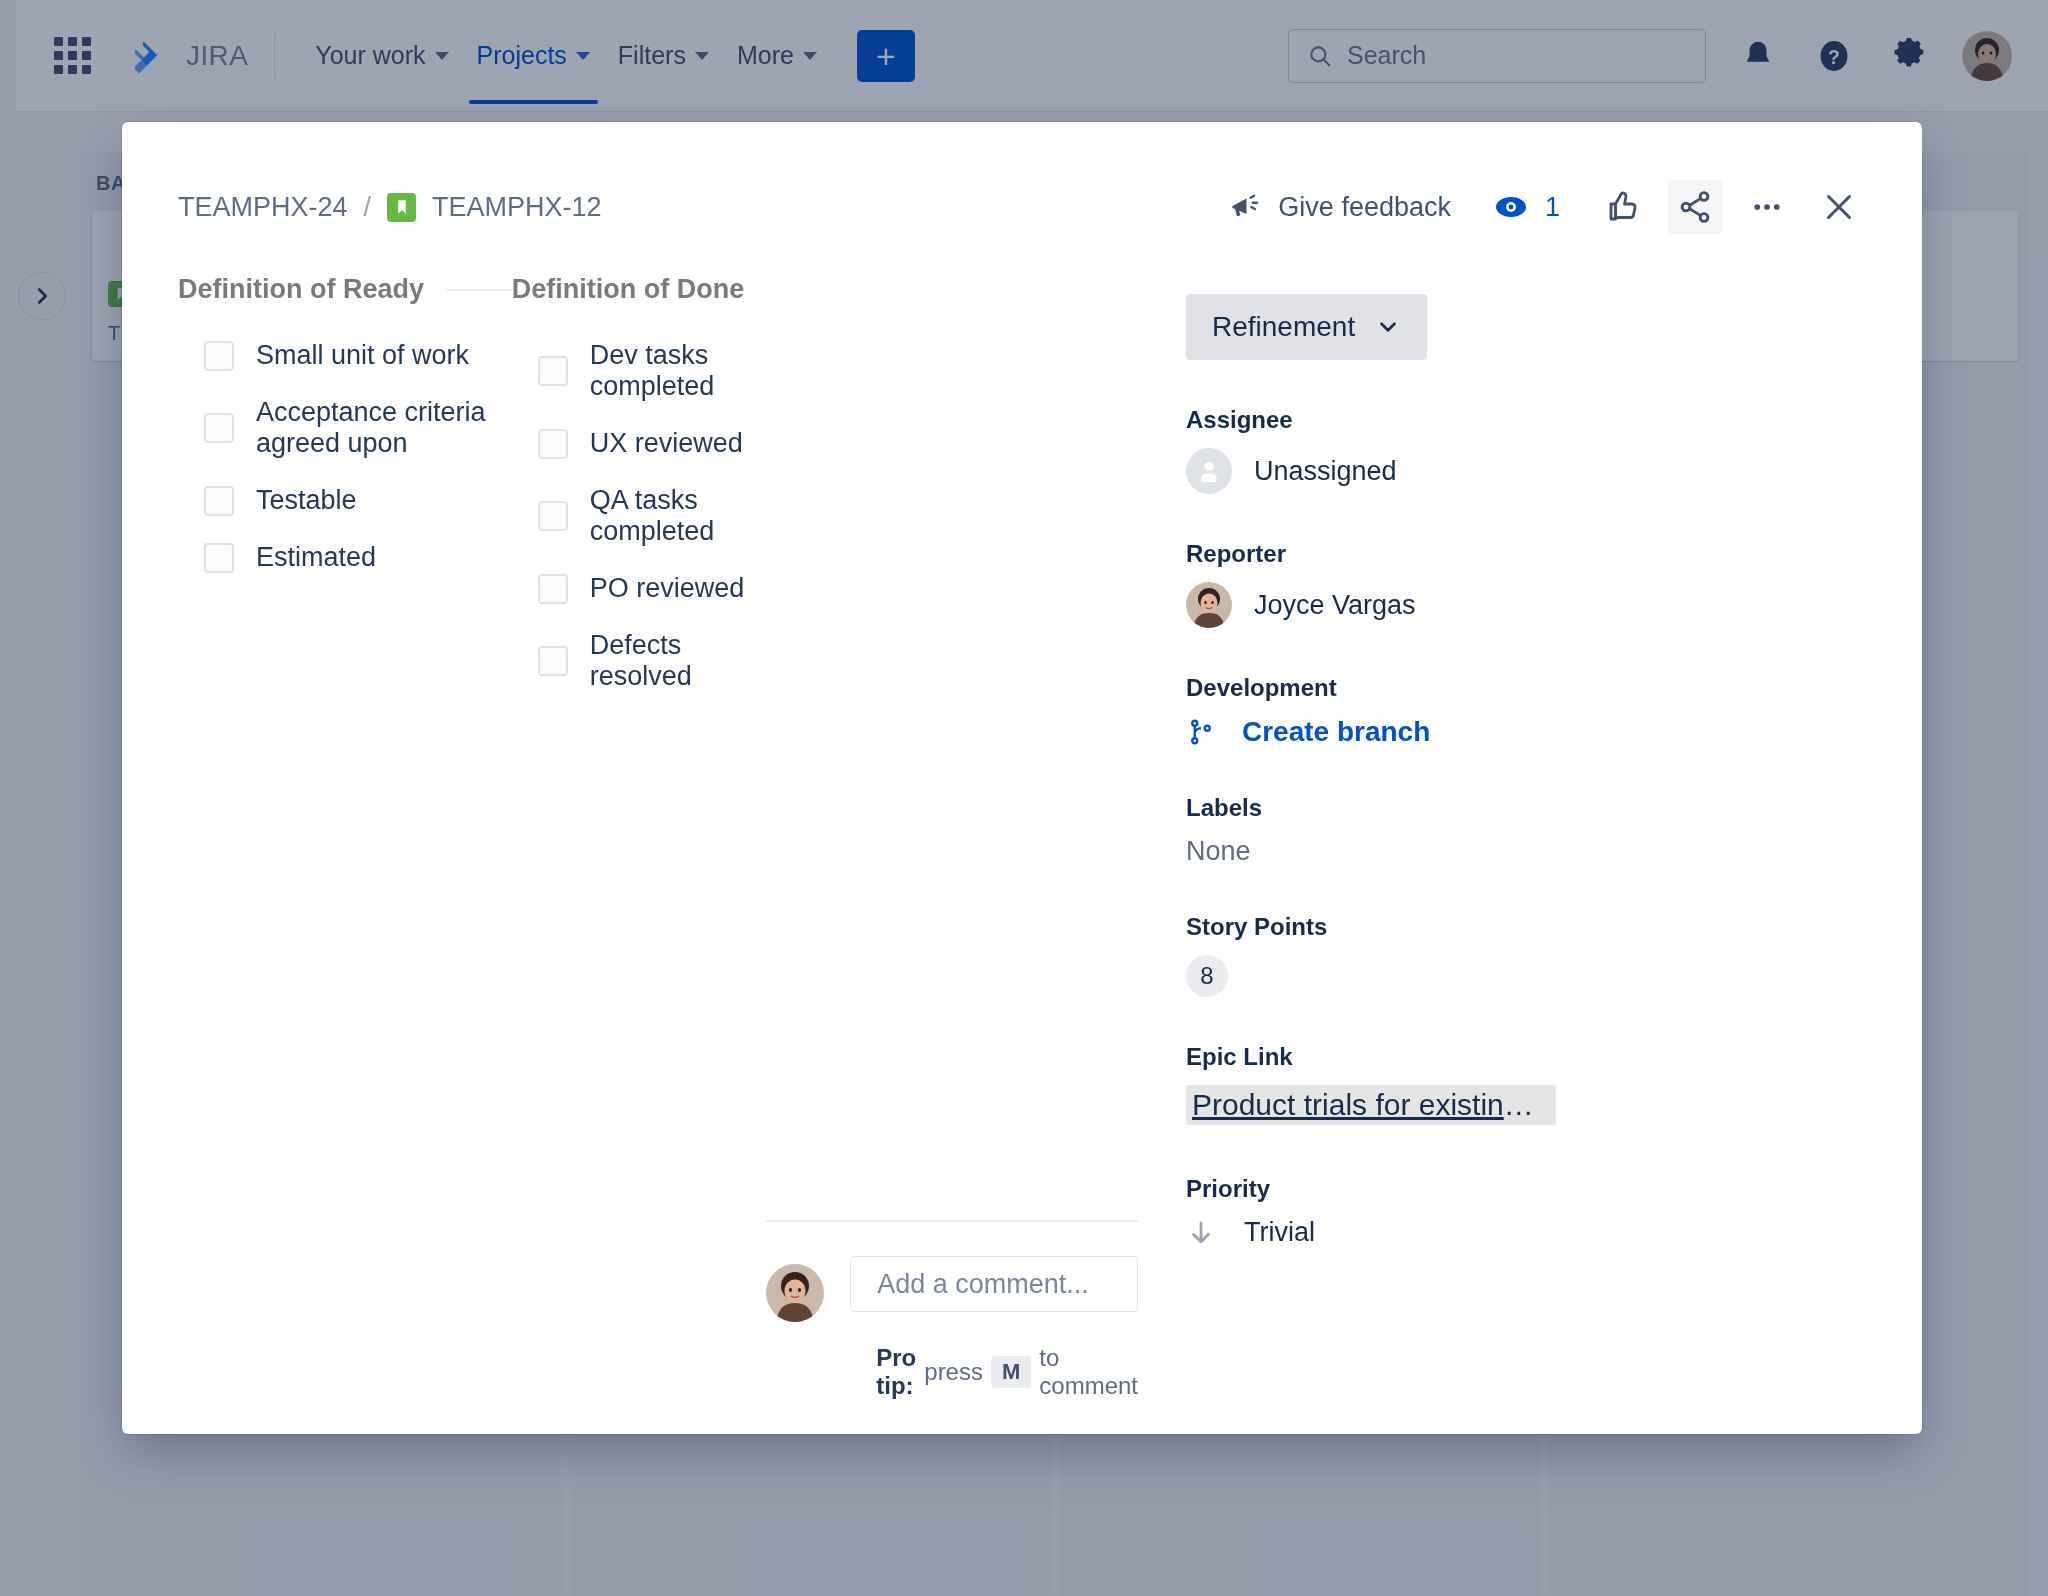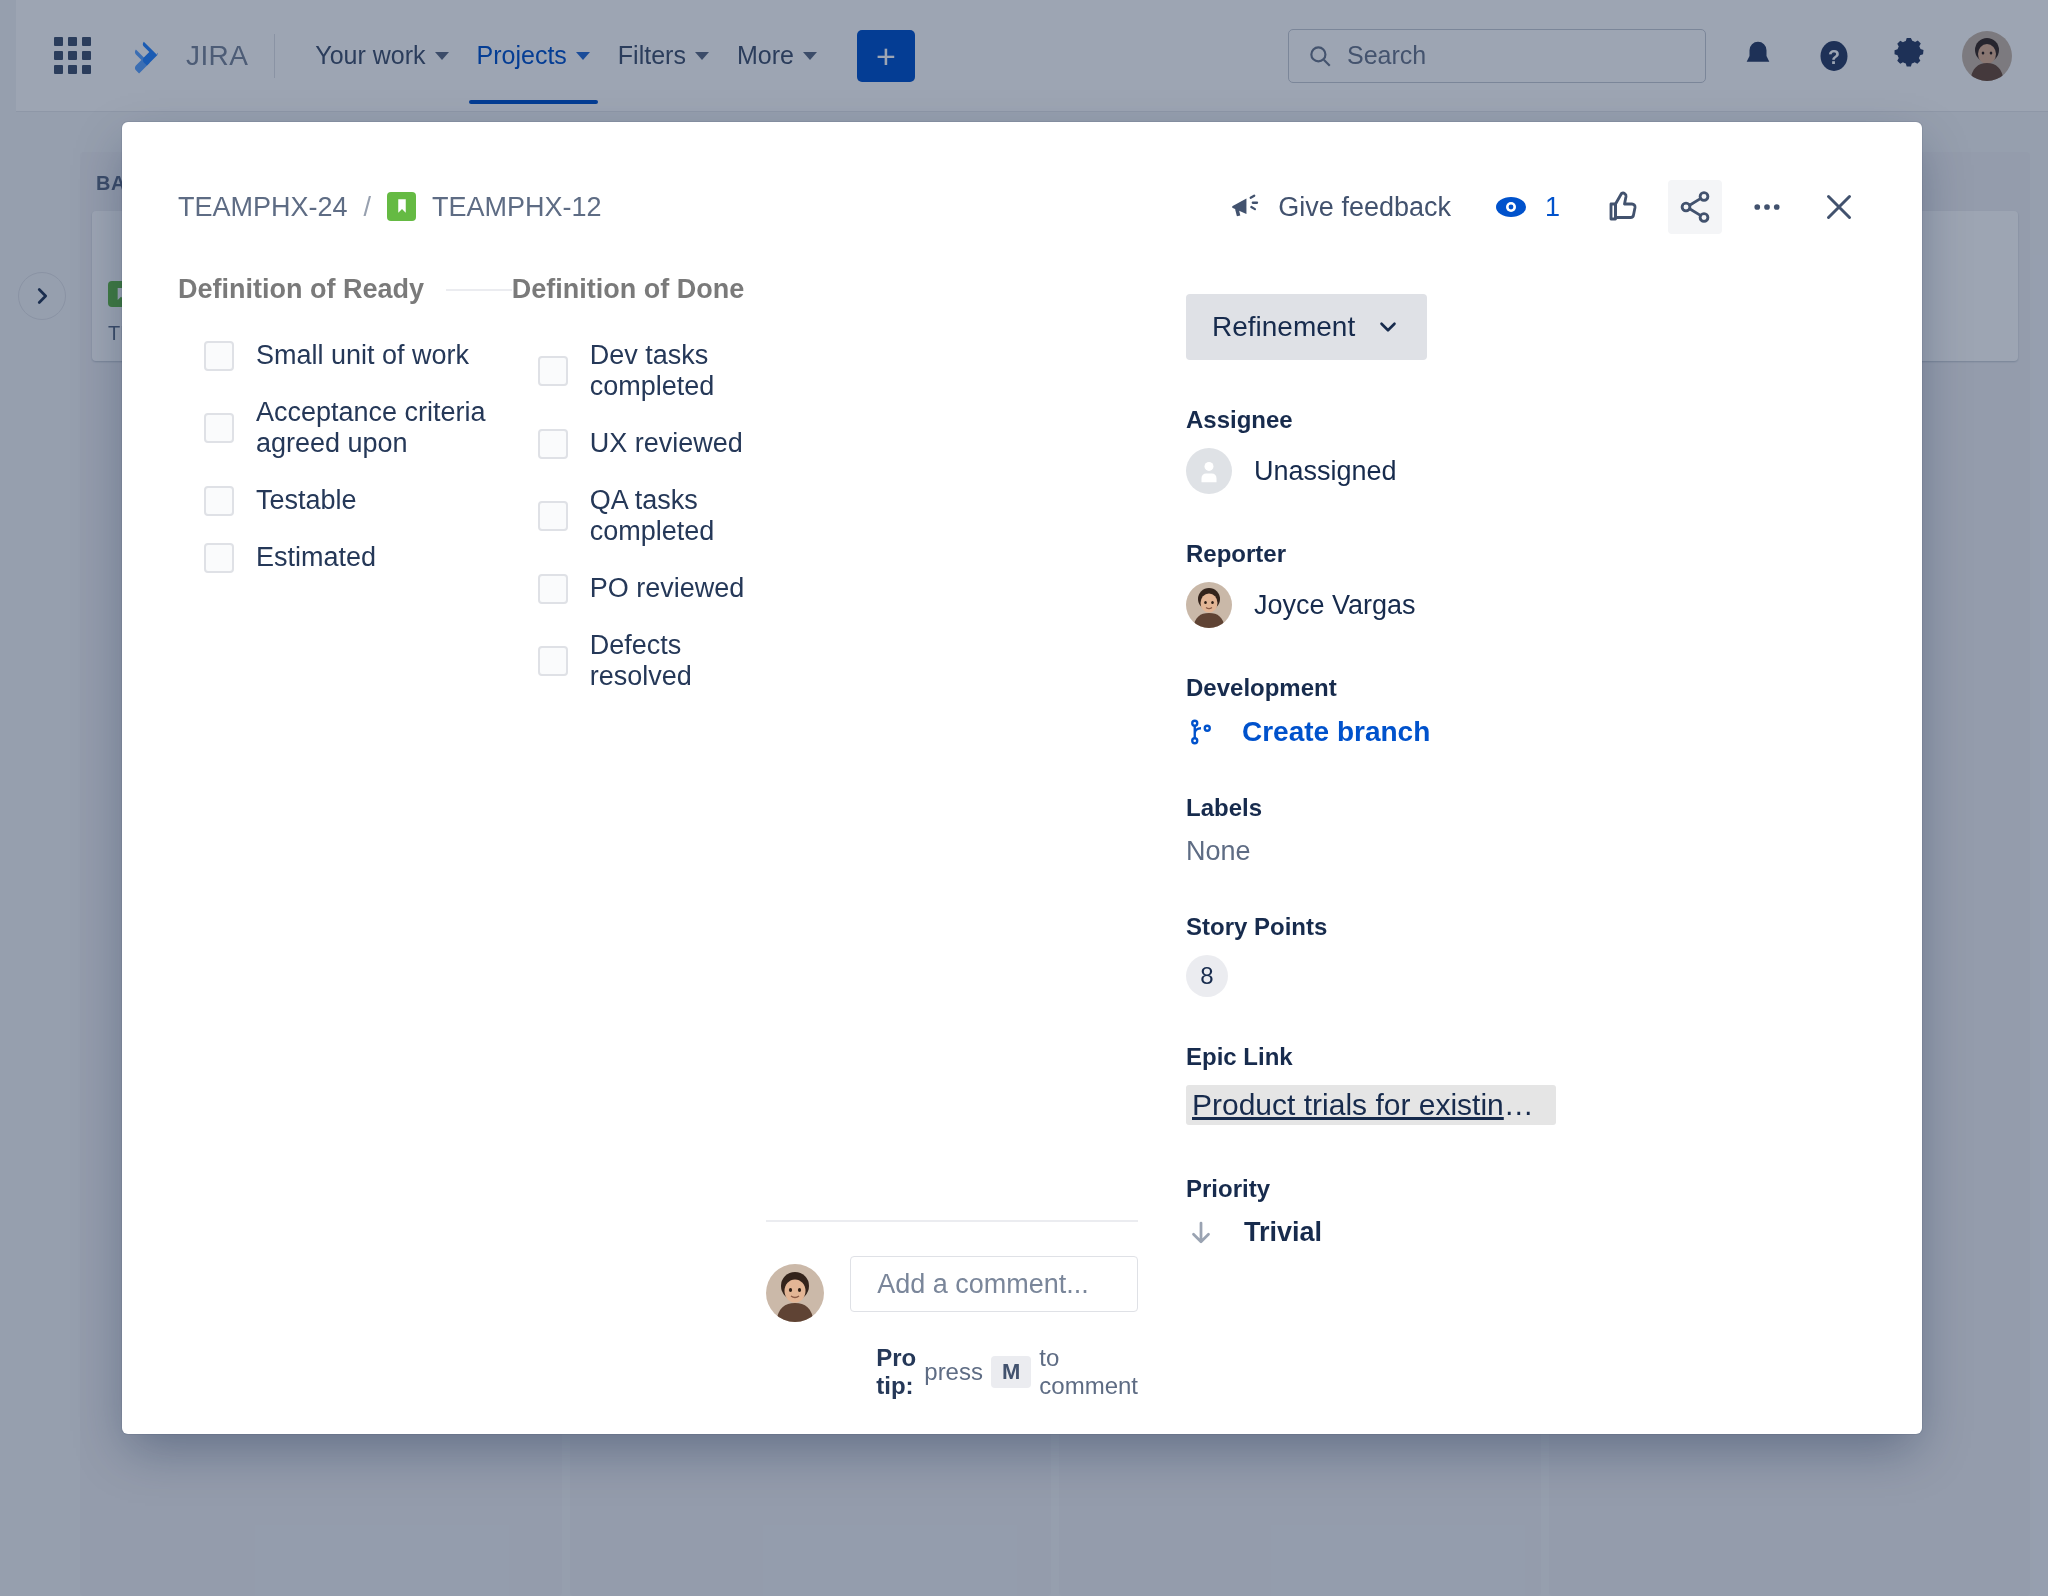--- a/index.html
+++ b/index.html
@@ -80,21 +80,21 @@
   #scrim { position: absolute; inset: 0; background: rgba(9,30,66,.40); z-index: 5; }
 
   
   #modal {
     position: absolute; left: 122px; top: 122px; width: 1800px; height: 1312px;
     background: #fff; border-radius: 6px; z-index: 10;
     box-shadow: 0 0 0 1px rgba(9,30,66,.08), 0 20px 48px -6px rgba(9,30,66,.35);
     display: flex; flex-direction: column; overflow: hidden;
   }
   .modal-head { display:flex; align-items:center; padding: 58px 56px 0 56px; }
-  .breadcrumb { display:flex; gap: 16px; font-size: 27px; color:#5e6c84; }
+  .breadcrumb { display:flex; align-items:center; gap: 16px; font-size: 27px; color:#5e6c84; }
   .breadcrumb a { color:#5e6c84; text-decoration:none; cursor:pointer; }
   .breadcrumb .sep { color:#97a0af; }
   .bc-story-ic { width: 29px; height: 29px; background:#65ba43; border-radius:4px;
      display:flex; align-items:center; justify-content:center; }
   .bc-story-ic svg { width: 18px; height: 18px; }
 
   .head-actions { margin-left:auto; display:flex; align-items:center; gap: 0; }
   .give-feedback { display:flex; align-items:center; gap: 16px; font-size: 27px;
      color:#42526e; font-weight: 500; cursor:pointer; margin-right: 40px; }
   .watch-wrap { display:flex; align-items:center; gap: 14px; margin-right: 36px; cursor:pointer; }
@@ -144,21 +144,21 @@
   .person-av { width: 46px; height:46px; border-radius:50%; overflow:hidden; flex:none; }
   .unassigned-av { width:46px; height:46px; border-radius:50%; background:#dfe2e6;
      display:flex; align-items:center; justify-content:center; flex:none; }
   .dev-link { display:flex; align-items:center; gap: 26px; margin-top: 8px; }
   .dev-link a { color:#0052cc; font-size:28px; font-weight:600; text-decoration:none; cursor:pointer;}
   .sp-badge { width: 42px; height: 42px; border-radius:50%; background:#ebecf0;
      display:flex; align-items:center; justify-content:center; font-size: 24px; color:#172b4d; }
   .epic-link { display:inline-block; background:#e5e5e5; color:#172b4d; font-size: 30px;
      text-decoration: underline; padding: 3px 6px; border-radius:3px; cursor:pointer;
      max-width: 370px; overflow:hidden; white-space:nowrap; text-overflow:ellipsis; }
-  .priority-row { display:flex; align-items:center; gap: 28px; margin-top: 10px; font-weight: bold; }
+  .priority-row { display:flex; align-items:center; gap: 28px; margin-top: 10px; }
 
   .svgc { display:block; }
 </style>
 </head>
 <body>
 
 <div id="app-root">
 
   <div class="topnav">
     <div class="nav-left">

